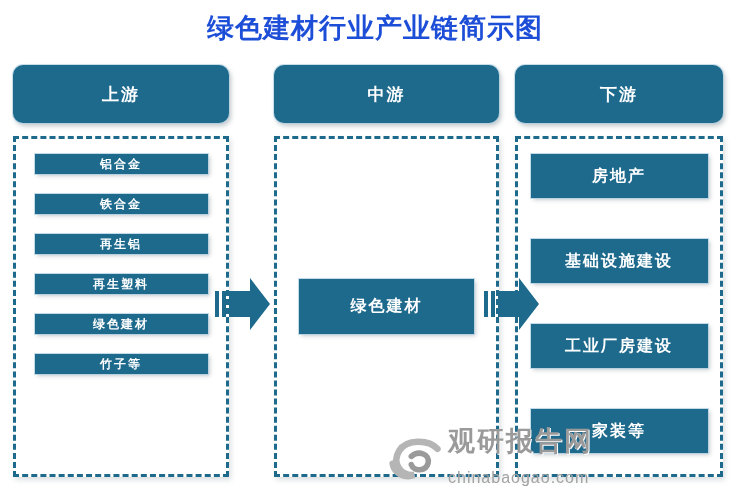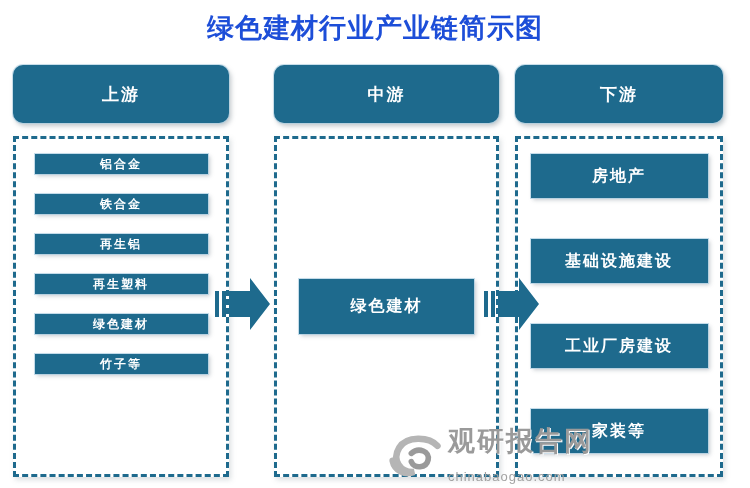--- a/index.html
+++ b/index.html
@@ -67,21 +67,21 @@
     display: flex; align-items: flex-end; gap: 4px;
   }
   .wm-logo { width: 56px; height: 50px; flex: none; }
   .wm-text { display: flex; flex-direction: column; line-height: 1; }
   .wm-name {
     font-size: 27px; font-weight: bold; color: #9a9a9a;
     letter-spacing: 2px; text-shadow: 1px 1px 0 #ffffff;
     white-space: nowrap;
   }
   .wm-url {
-    font-size: 13px; color: #a2a2a2; margin-top: 15px; letter-spacing: 1px;
+    font-size: 16px; color: #a2a2a2; margin-top: 15px; letter-spacing: 1px;
     white-space: nowrap;
   }
 </style>
 </head>
 <body>
 
 <div class="canvas">
 
   <div class="title">绿色建材行业产业链简示图</div>
 

